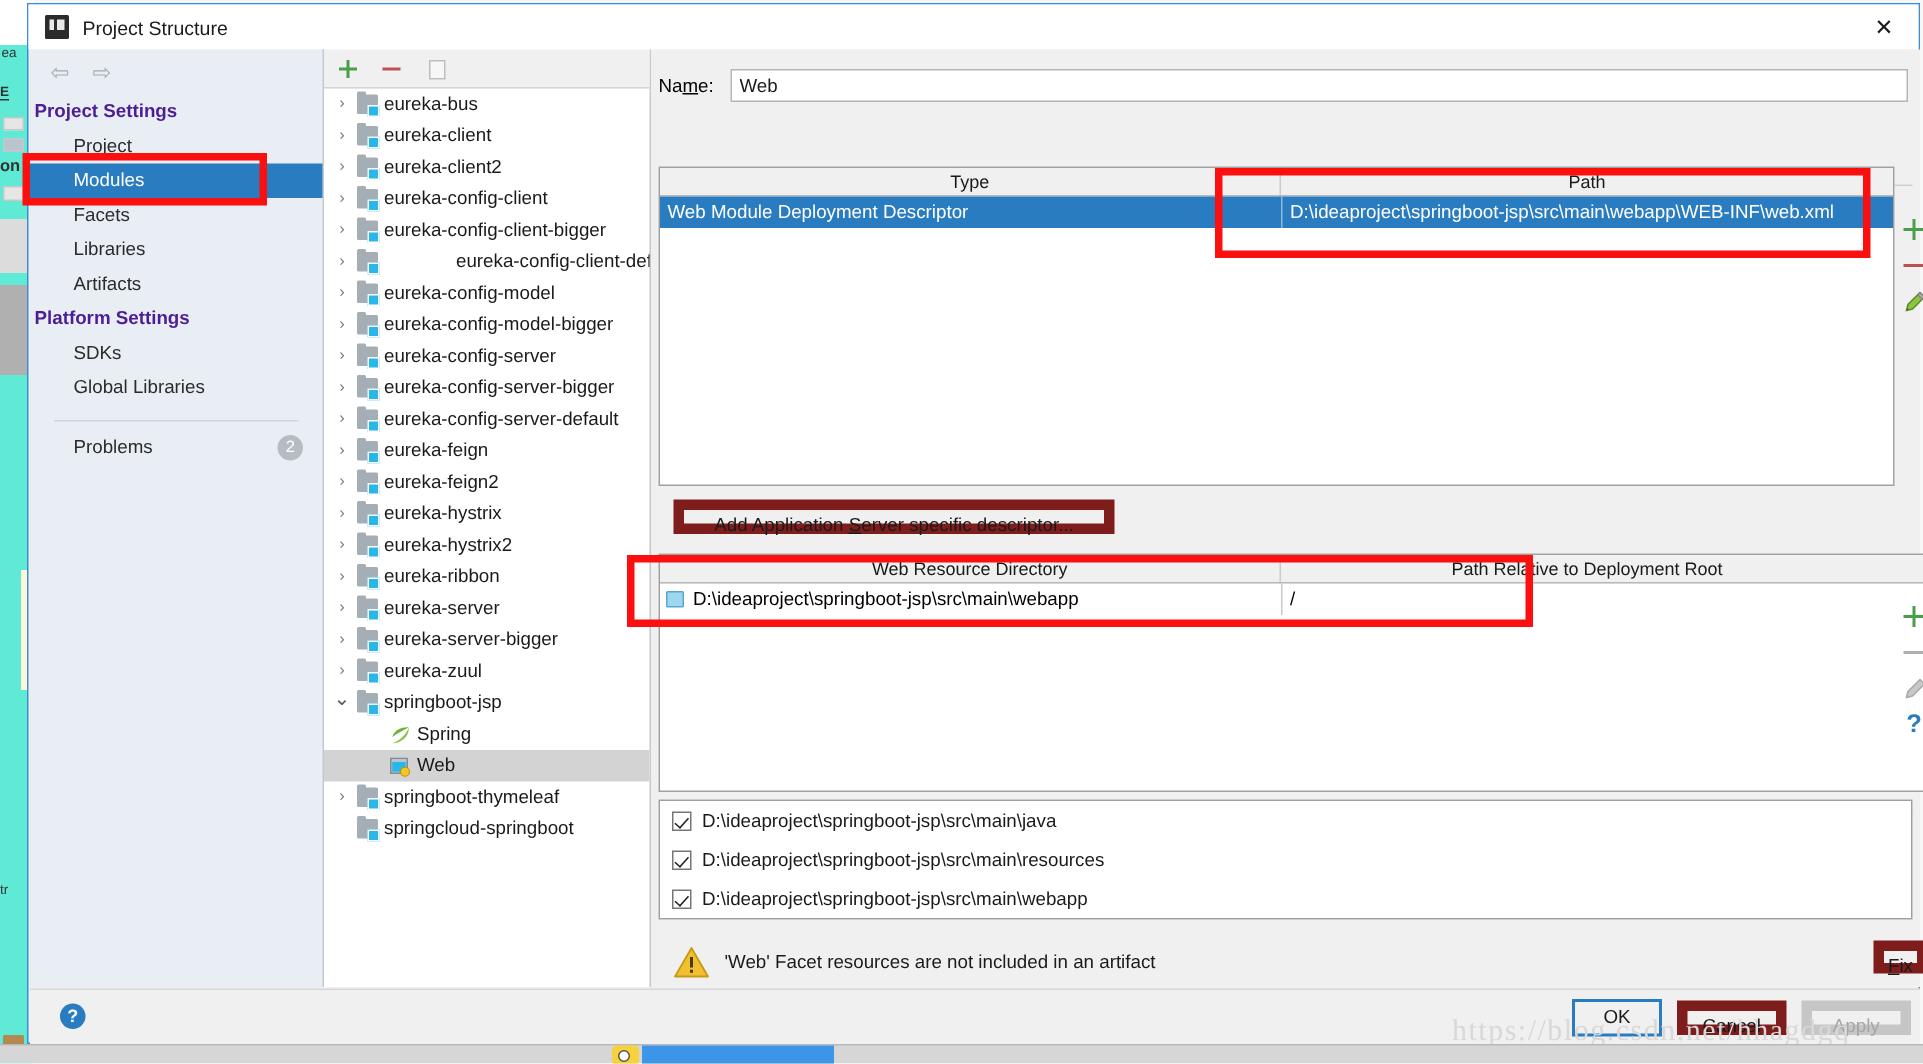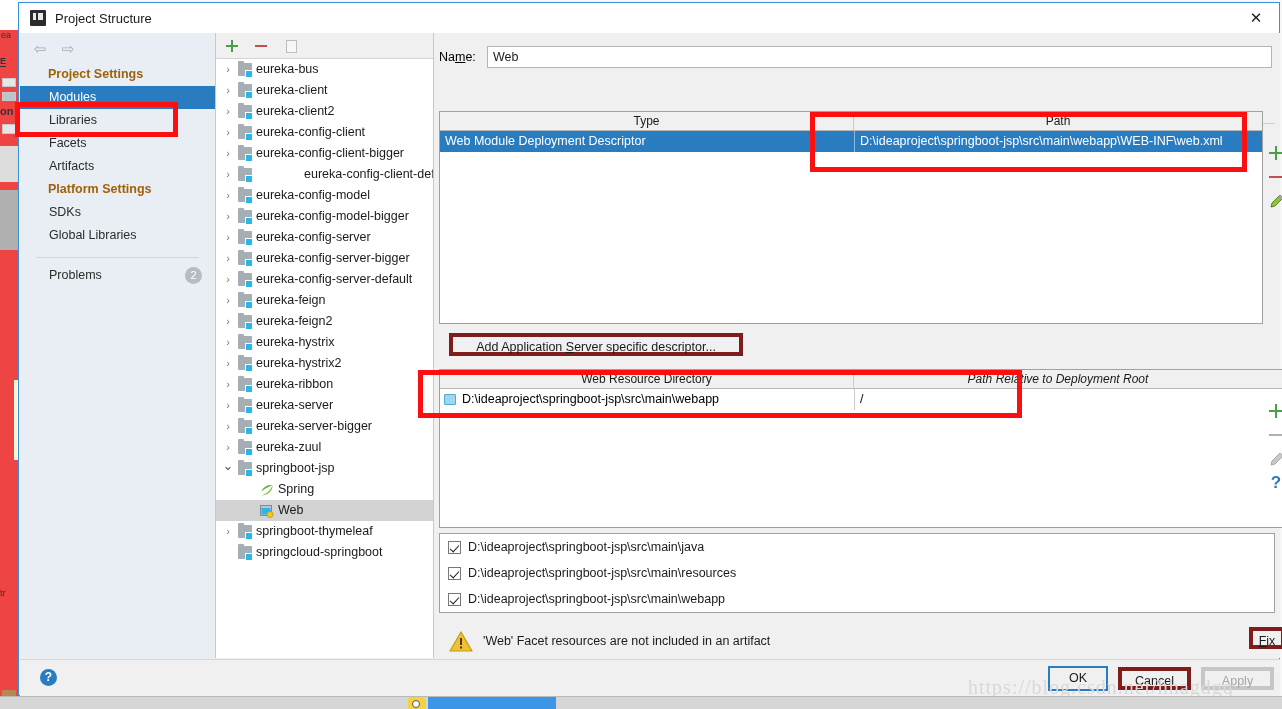--- a/index.html
+++ b/index.html
@@ -10,21 +10,21 @@
     font-family: "Liberation Sans", sans-serif;
     font-size: 12px;
     color: #000;
     background: #ffffff;
   }
   #root { position: relative; width: 1282px; height: 709px; background: #f7f7f7; }
 
   
   .bg-ide {
     position: absolute; left: 0; top: 0; width: 22px; height: 709px;
-    background: #ef4444; overflow: hidden;
+    background: #5eead4; overflow: hidden;
   }
   .bg-ide .bg-top {
     position: absolute; left:0; top:0; width:22px; height:30px; background:#ffffff;
   }
   .bg-ide .bg-lbl {
     position:absolute; font-size:9px; color:#333; font-family:"Liberation Sans",sans-serif;
   }
   .bg-ide .bg-chip {
     position: absolute; background: #e6e6e6; border: 1px solid #c8c8c8;
   }
@@ -73,22 +73,22 @@
   }
   .nav-toolbar { position: relative; height: 30px; }
   .nav-arrow {
     position: absolute; top: 8px; width: 16px; height: 16px;
     color: #a9adb1; font-size: 15px; line-height: 15px; text-align: center;
   }
   .nav-back { left: 12px; }
   .nav-fwd { left: 40px; }
 
   .side-head {
-    font-weight: bold; font-size: 12.5px; color: #a16207;
-    padding-left: 16px; height: 23px; line-height: 23px; margin-left: 12px;
+    font-weight: bold; font-size: 12.5px; color: #4c1d95;
+    padding-left: 3px; height: 23px; line-height: 23px;
   }
   .side-item {
     font-size: 12.5px; color: #2b2b2b;
     padding-left: 29px; height: 23px; line-height: 23px;
     position: relative; cursor: default;
   }
   .side-item.selected { background: #2a7cc0; color: #ffffff; }
   .side-sep {
     margin: 10px 16px 6px 16px; height: 1px; background: #cfd5da;
   }
@@ -191,21 +191,21 @@
   .th:last-child { border-right: none; }
   .trow { display: flex; height: 21px; }
   .trow.selected { background: #2a7cc0; color: #ffffff; }
   .td {
     font-size: 12.5px; line-height: 21px; padding-left: 5px;
     overflow: hidden; white-space: nowrap;
   }
   .td.bordered { border-left: 1px solid #8fb8d8; }
 
   .btn {
-    background: #f0f0f0; border: 4px solid #7f1d1d;
+    background: #f0f0f0; border: 7px solid #7f1d1d;
     font-size: 12.5px; color: #1a1a1a; font-family:"Liberation Sans",sans-serif;
     cursor: default; line-height: normal;
   }
   .btn.disabled { color: #a6a6a6; border-color: #c6c6c6; }
   .btn.default { border: 2px solid #2a7cc0; }
 
   .side-tools {
     position: absolute; display: flex; flex-direction: column; align-items: center;
   }
   .stool { width: 18px; height: 24px; position: relative; cursor: default; }
@@ -308,23 +308,24 @@
       <div class="close-btn">✕</div>
     </div>
 
     <div class="sidebar">
       <div class="nav-toolbar">
         <div class="nav-arrow nav-back">⇦</div>
         <div class="nav-arrow nav-fwd">⇨</div>
       </div>
 
       <div class="side-head">Project Settings</div>
+      <div class="side-item">Project</div>
       <div class="side-item selected">Modules</div>
+      <div class="side-item">Facets</div>
       <div class="side-item">Libraries</div>
-      <div class="side-item">Facets</div>
       <div class="side-item">Artifacts</div>
 
       <div class="side-head">Platform Settings</div>
       <div class="side-item">SDKs</div>
       <div class="side-item">Global Libraries</div>
 
       <div class="side-sep"></div>
 
       <div class="problems-row">
         <span>Problems</span>
@@ -511,21 +512,21 @@
       <div class="btn" style="position:absolute;left:14px;top:300px;width:294px;height:23px;text-align:center;line-height:21px;">
         <span>Add Application </span><u class="mn">S</u><span>erver specific descriptor...</span>
       </div>
 
       <div class="group-title" style="left:4px;top:342px;">Web Resource Directories</div>
       <div class="group-line" style="left:132px;top:348px;width:708px;"></div>
 
       <div class="table-box" style="left:4px;top:336px;width:941px;height:159px;">
         <div class="thead">
           <div class="th" style="width:414px;">Web Resource Directory</div>
-          <div class="th" style="width:408px;font-style:italic;">Path Relative to Deployment Root</div>
+          <div class="th" style="width:408px;">Path Relative to Deployment Root</div>
         </div>
         <div class="trow">
           <div class="td" style="width:414px;padding-left:22px;position:relative;">
             <span style="position:absolute;left:4px;top:5px;width:12px;height:11px;background:#9bd7f0;border:1px solid #5aa8c8;border-radius:1px;"></span>
             <span>D:\ideaproject\springboot-jsp\src\main\webapp</span>
           </div>
           <div class="td bordered" style="width:408px;border-left:1px solid #cbcbcb;">/</div>
         </div>
       </div>
 

